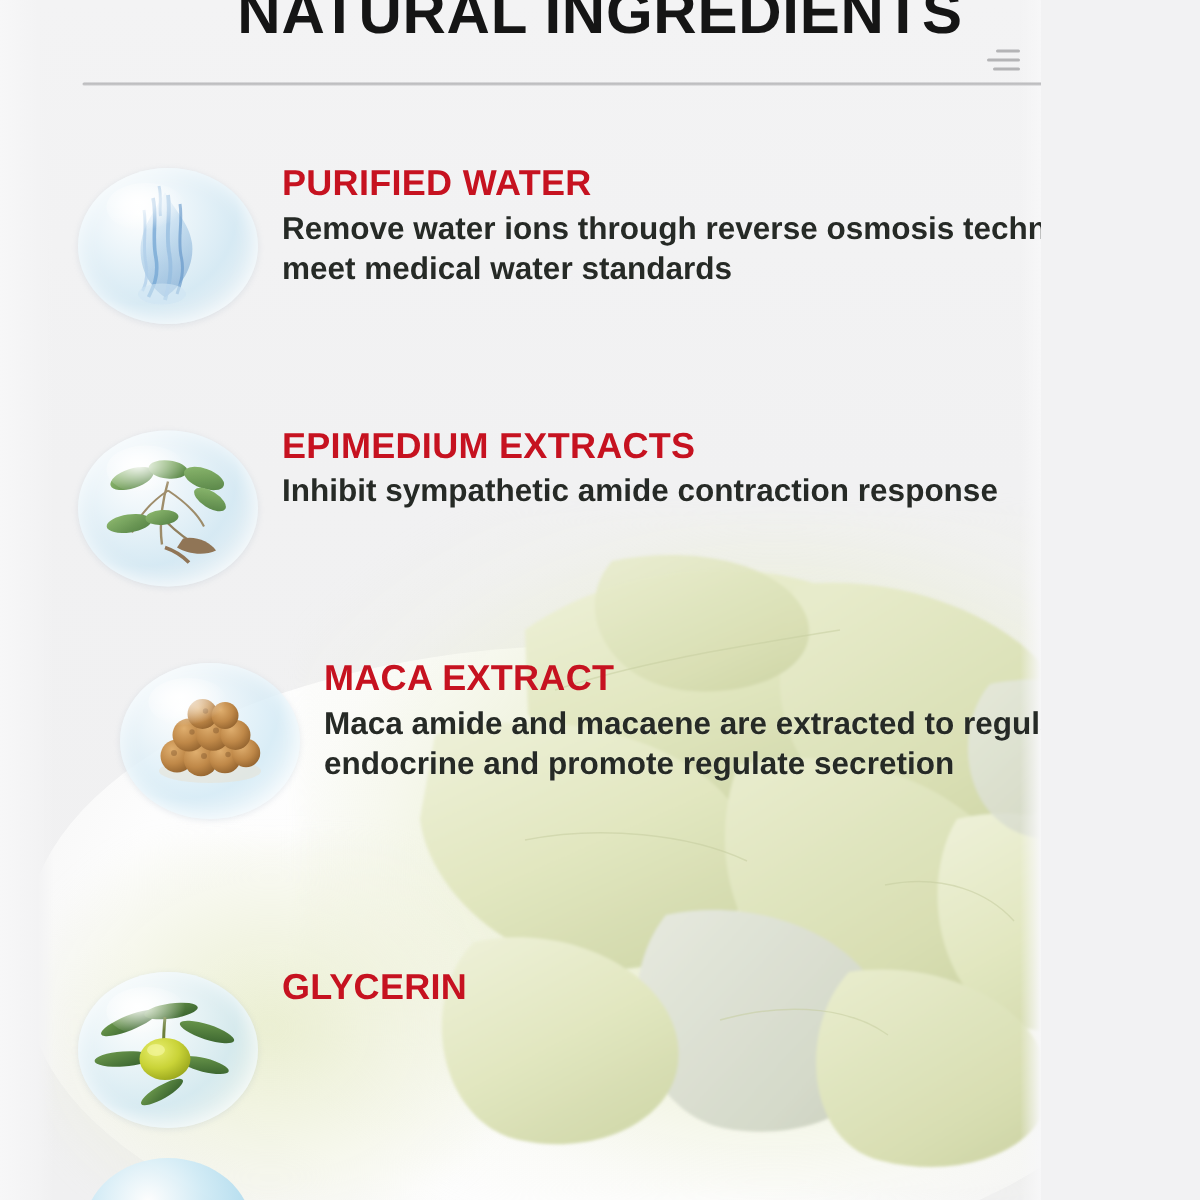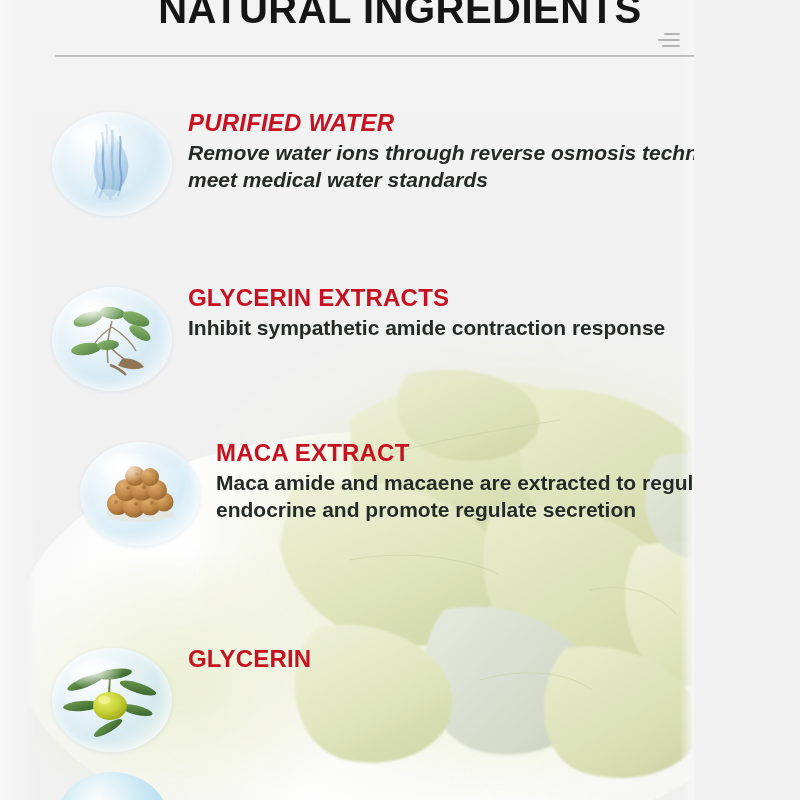--- a/index.html
+++ b/index.html
@@ -173,21 +173,21 @@
   <div class="title">NATURAL INGREDIENTS</div>
   <div class="divider"></div>
   <div class="menu-icon">
     <i></i>
       <i></i>
       <i></i>
   </div>
 
   <div class="rows">
 
-    <div class="row" style="top:110px;font-style:italic;">
+    <div class="row" style="top:110px;">
       <div class="bubble">
         <div class="glass"></div>
         <svg class="art" viewBox="0 0 120 104" xmlns="http://www.w3.org/2000/svg" aria-hidden="true">
           <defs>
             <linearGradient id="wg" x1="0.3" y1="0" x2="0.7" y2="1">
               <stop offset="0%" stop-color="#e9f4fb"></stop>
                 <stop offset="45%" stop-color="#9cc4e4"></stop>
                 <stop offset="100%" stop-color="#5b8fc4"></stop>
             </linearGradient>
             <filter id="wb">
@@ -233,21 +233,21 @@
             <ellipse cx="88" cy="46" rx="12" ry="5.5" fill="url(#eg)" transform="rotate(32 88 46)"></ellipse>
             <ellipse cx="34" cy="62" rx="15" ry="6" fill="url(#eg)" transform="rotate(-8 34 62)"></ellipse>
             <ellipse cx="56" cy="58" rx="11" ry="5" fill="url(#eg)" transform="rotate(-4 56 58)"></ellipse>
             <path d="M70 72 C78 70, 88 74, 92 80 C84 84, 72 82, 66 78 Z" fill="#8d6f4e"></path>
             <path d="M58 78 C64 80, 70 84, 74 88" stroke="#8d6f4e" stroke-width="2.4" fill="none"></path>
           </g>
         </svg>
         <div class="sheen"></div>
       </div>
       <div class="txt">
-        <p class="head">GLYCERIN EXTRACTS</p>
+        <p class="head">EPIMEDIUM EXTRACTS</p>
         <p class="body">Inhibit sympathetic amide contraction response</p>
       </div>
     </div>
 
     <div class="row" style="top:440px;padding-left:28px;">
       <div class="bubble">
         <div class="glass"></div>
         <svg class="art" viewBox="0 0 120 104" xmlns="http://www.w3.org/2000/svg" aria-hidden="true">
           <defs>
             <radialGradient id="mg" cx="0.35" cy="0.3" r="0.8">

